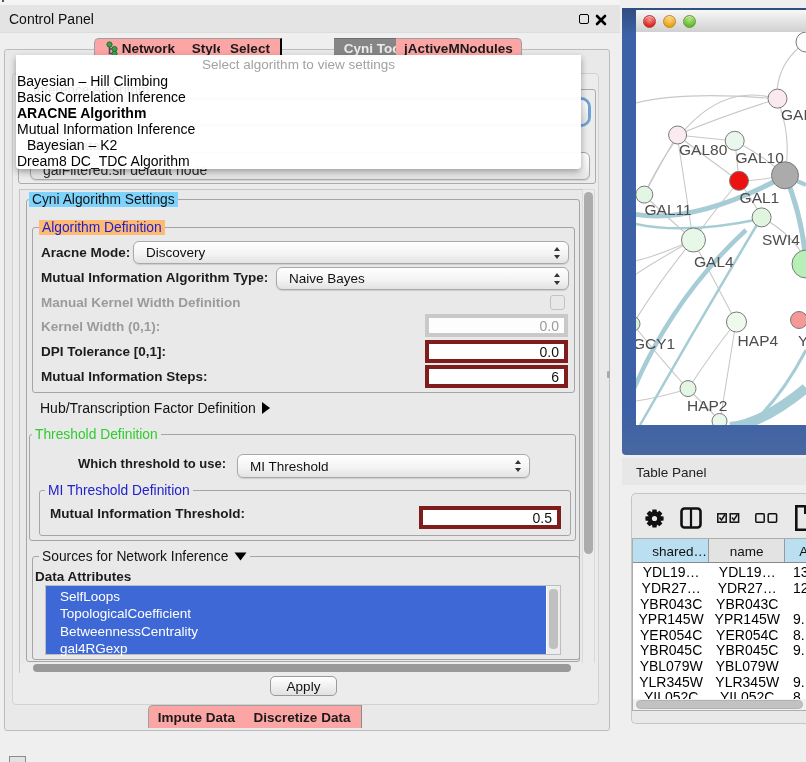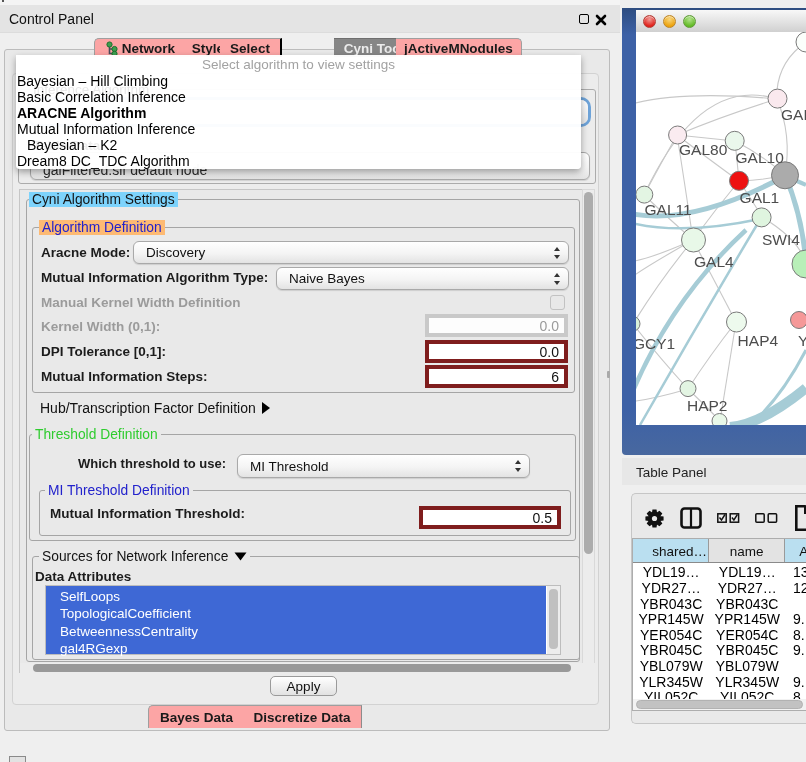--- a/index.html
+++ b/index.html
@@ -141,21 +141,21 @@
   <div class="abs" style="left:584px;top:192px;width:9px;height:362px;background:#acacac;border-radius:5px;"></div>
 
   <div class="abs" style="left:20px;top:663px;width:575px;height:10px;background:#ececec;"></div>
   <div class="abs" style="left:33px;top:664px;width:538px;height:8px;background:#999;border-radius:4px;"></div>
 
   <div class="abs" style="left:270px;top:676px;width:67px;height:20px;border:1px solid #9a9a9a;border-radius:5px;
      background:linear-gradient(#fff,#ededed 60%,#e2e2e2);display:flex;align-items:center;justify-content:center;
      font-size:13.5px;color:#111;box-sizing:border-box;">Apply</div>
 
   <div class="abs" style="left:0;top:705px;width:806px;height:23px;">
-      <div class="tab" style="left:148px;width:95px;border-radius:5px 0 0 0;border-left:1px solid #9f9f9f;border-right:1px solid #8c8c8c;">Bayes Data</div>
+      <div class="tab" style="left:148px;width:95px;border-radius:5px 0 0 0;border-left:1px solid #9f9f9f;border-right:1px solid #8c8c8c;">Impute Data</div>
       <div class="tab" style="left:243px;width:118px;border-right:1px solid #8c8c8c;">Discretize Data</div>
     </div>
 
   <div class="abs" style="left:9px;top:756px;width:15px;height:15px;background:#e2e2e2;border:1px solid #8a8a8a;"></div>
 
   <div class="abs" style="left:607px;top:371px;width:3px;height:7px;background:#a9a9a9;border-radius:1px;"></div>
 
   <div class="abs" style="left:16px;top:55px;width:565px;height:114px;background:rgba(255,255,255,0.97);
        border-radius:0 0 4px 4px;box-shadow:0 3px 7px rgba(0,0,0,0.35);"></div>
   <div class="abs" style="left:16px;top:57px;width:565px;height:15px;display:flex;justify-content:center;

